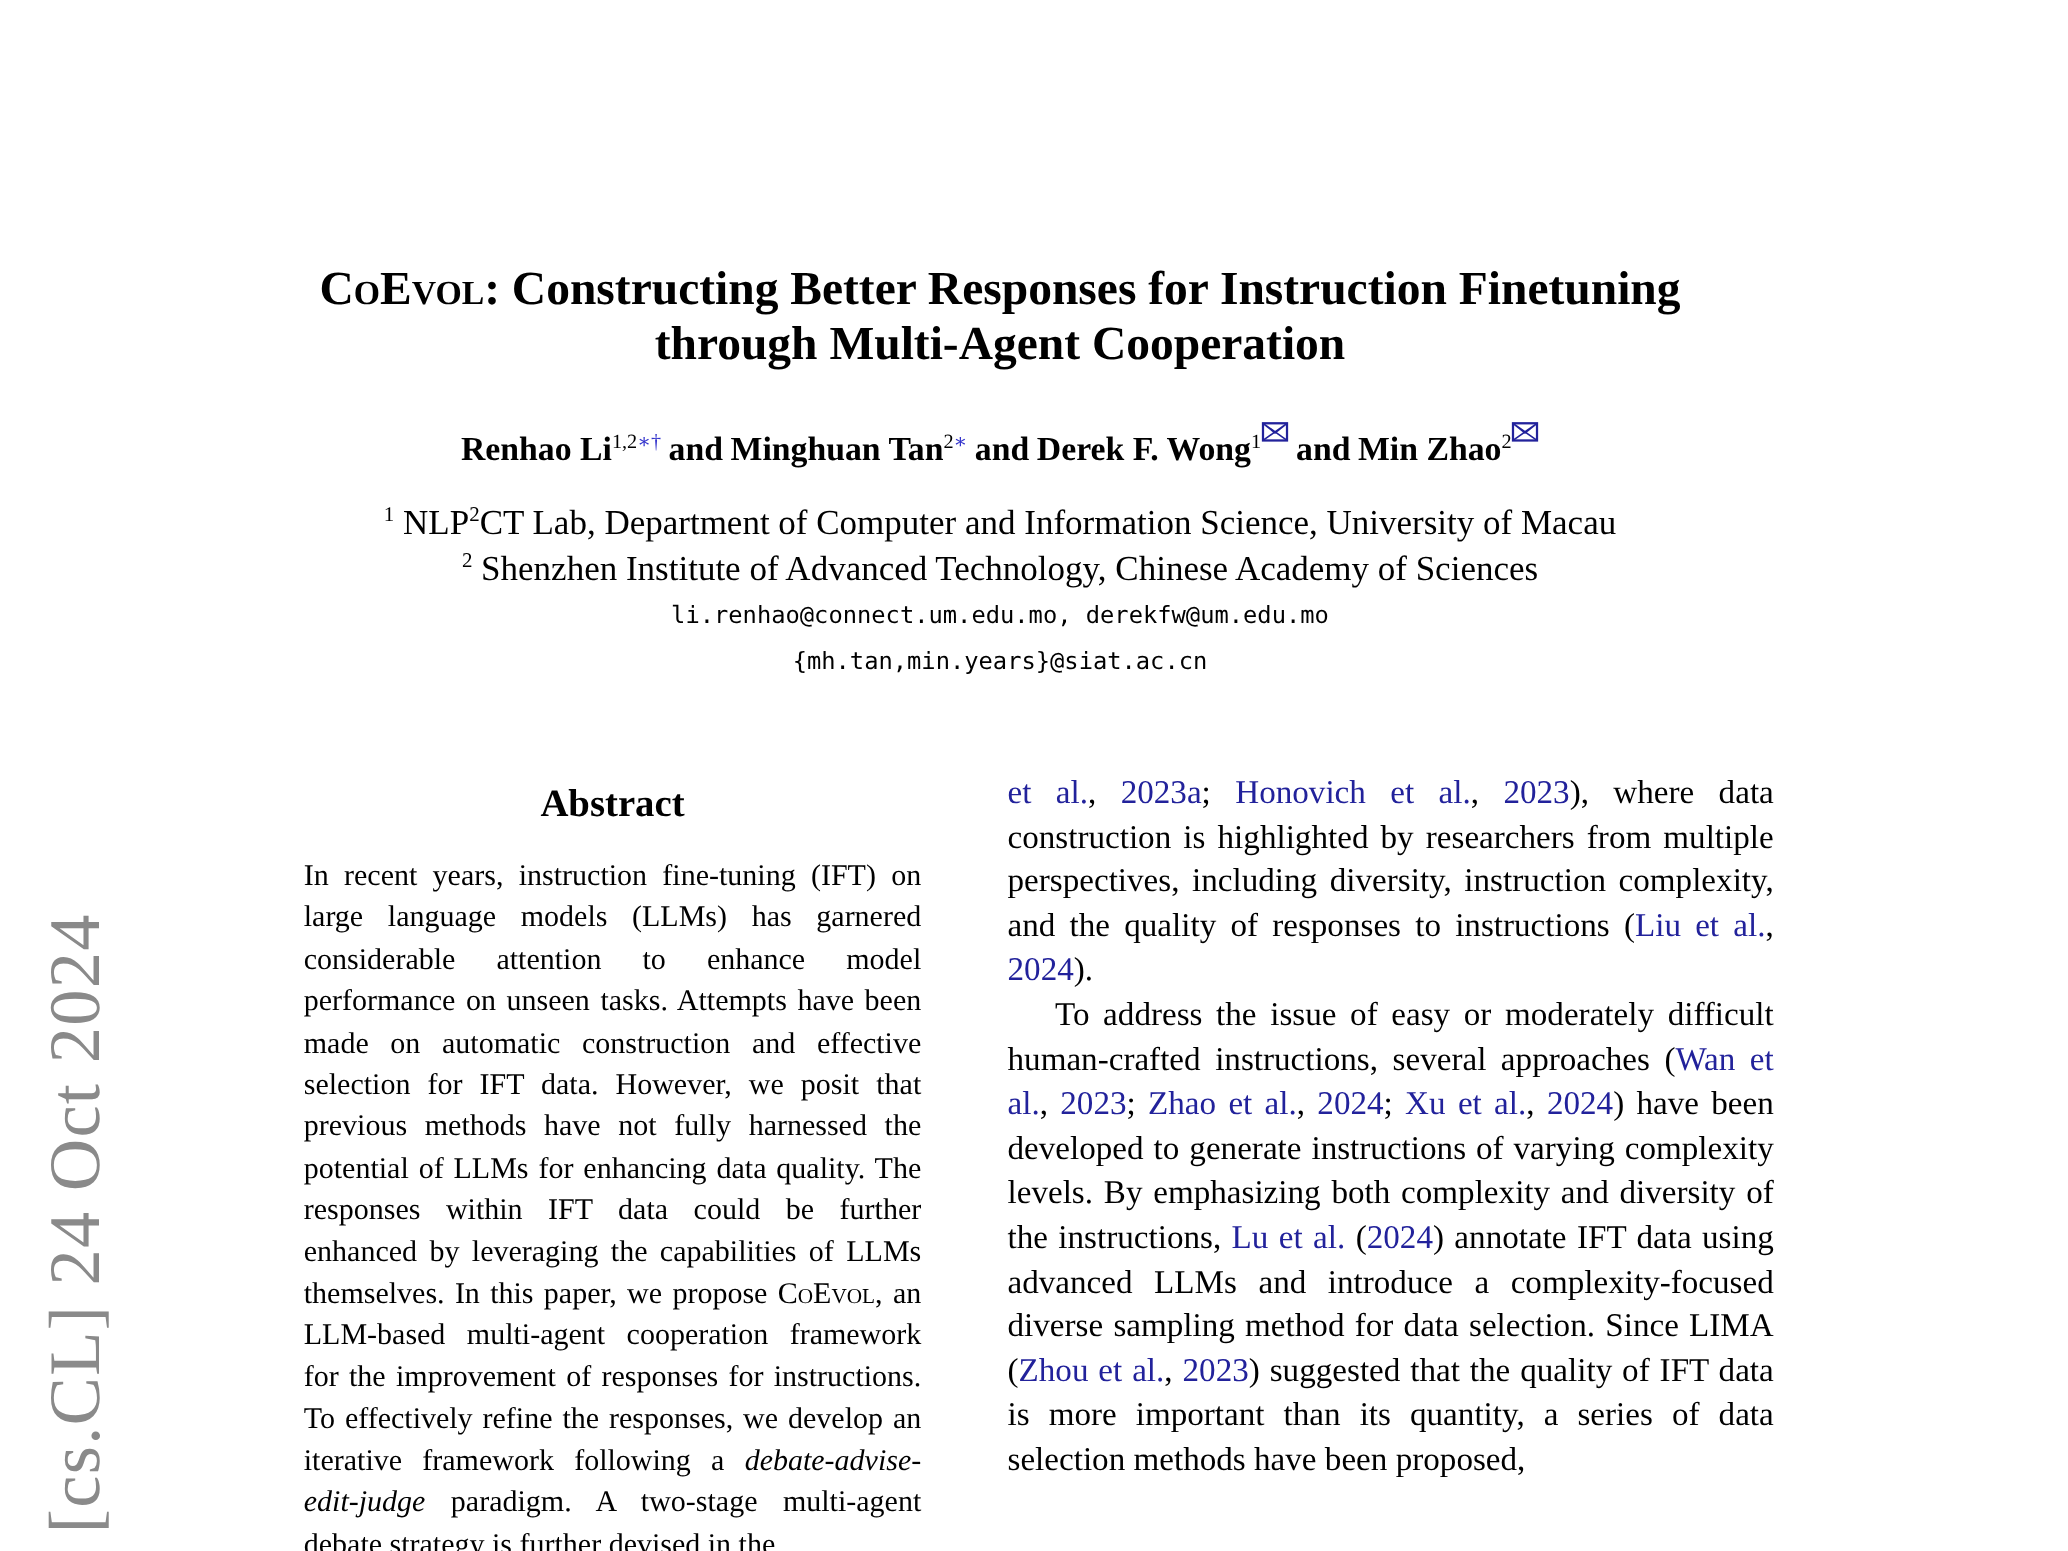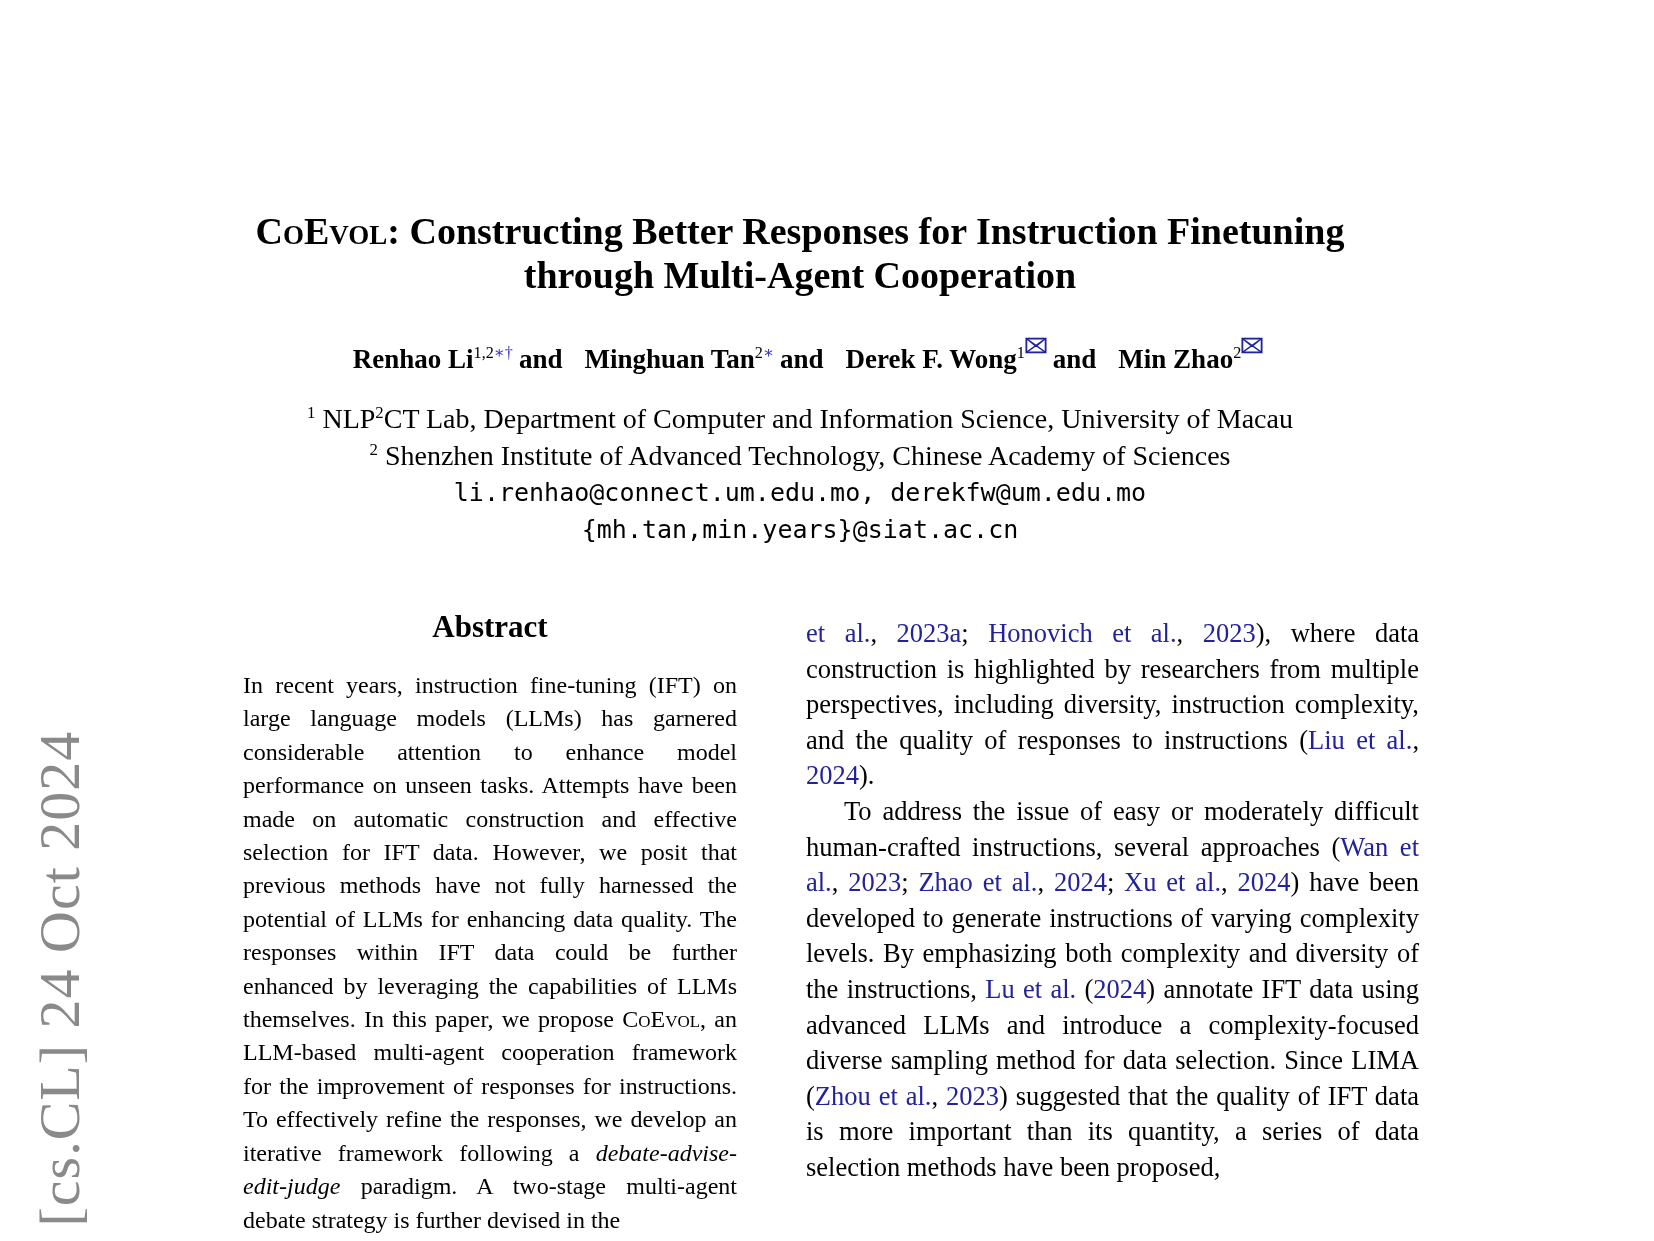--- a/index.html
+++ b/index.html
@@ -35,50 +35,50 @@
   .authors{
     margin-top:40px;
     font-size:27px;line-height:34px;
   }
   .affil{
     font-size:28px;line-height:37px;
   }
   .affil-first{margin-top:24px;}
   .email{
     font-family:"DejaVu Sans Mono","Liberation Mono",monospace;
-    font-size:25px;line-height:37px;
+    font-size:19px;line-height:37px;
   }
   
   .abstract-col{
     position:absolute;
     left:243px;top:610px;width:494px;
   }
   .abstract-heading{
-    margin:0;text-align:center;
+    margin:16px;text-align:center;
     font-size:31px;font-weight:bold;line-height:34px;
   }
   .abstract-body{
     margin:25px 0 16px 0;
     font-size:24px;line-height:33.4px;
     text-align:justify;
   }
   
   .intro-col{
     position:absolute;
     left:806px;top:616px;width:613px;
   }
   .intro-col p{
     margin:0;
     font-size:26.5px;line-height:35.6px;
     text-align:justify;
   }
   .intro-p2{text-indent:38px;}
   
   .seg-p{}
-  .seg-b{font-weight:bold;margin-left:16px;}
+  .seg-b{font-weight:bold;}
   .seg-i{font-style:italic;}
   .seg-sc{font-variant:small-caps;}
   .seg-cite{color:var(--cite,#22229b);}
   .seg-sup{font-size:60%;vertical-align:super;line-height:0;}
   .seg-supb{font-size:60%;vertical-align:super;line-height:0;color:var(--supblue,#3333cc);}
   .seg-and{padding:0 6px;font-weight:bold;}
   .seg-env{color:var(--cite,#22229b);display:inline-block;line-height:0;}
   .seg-env svg{vertical-align:14px;}
 </style>
 </head>

